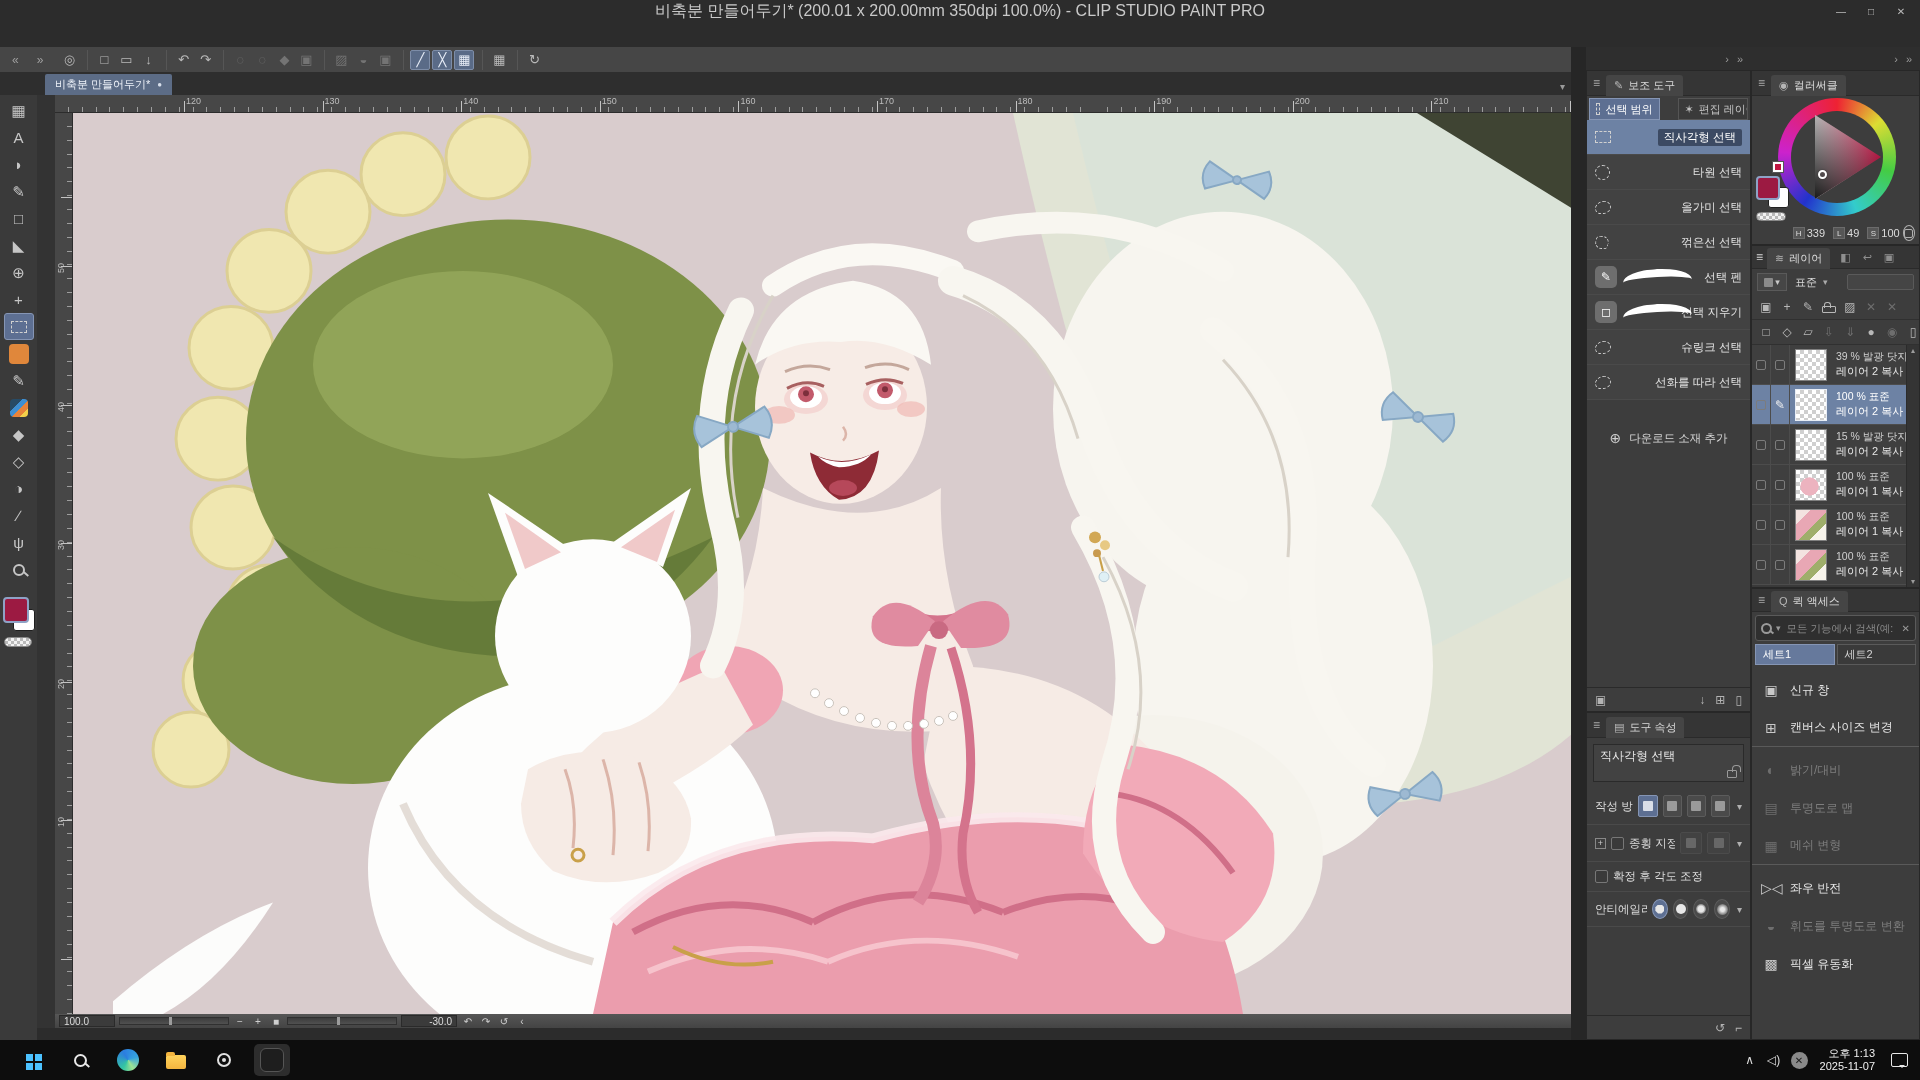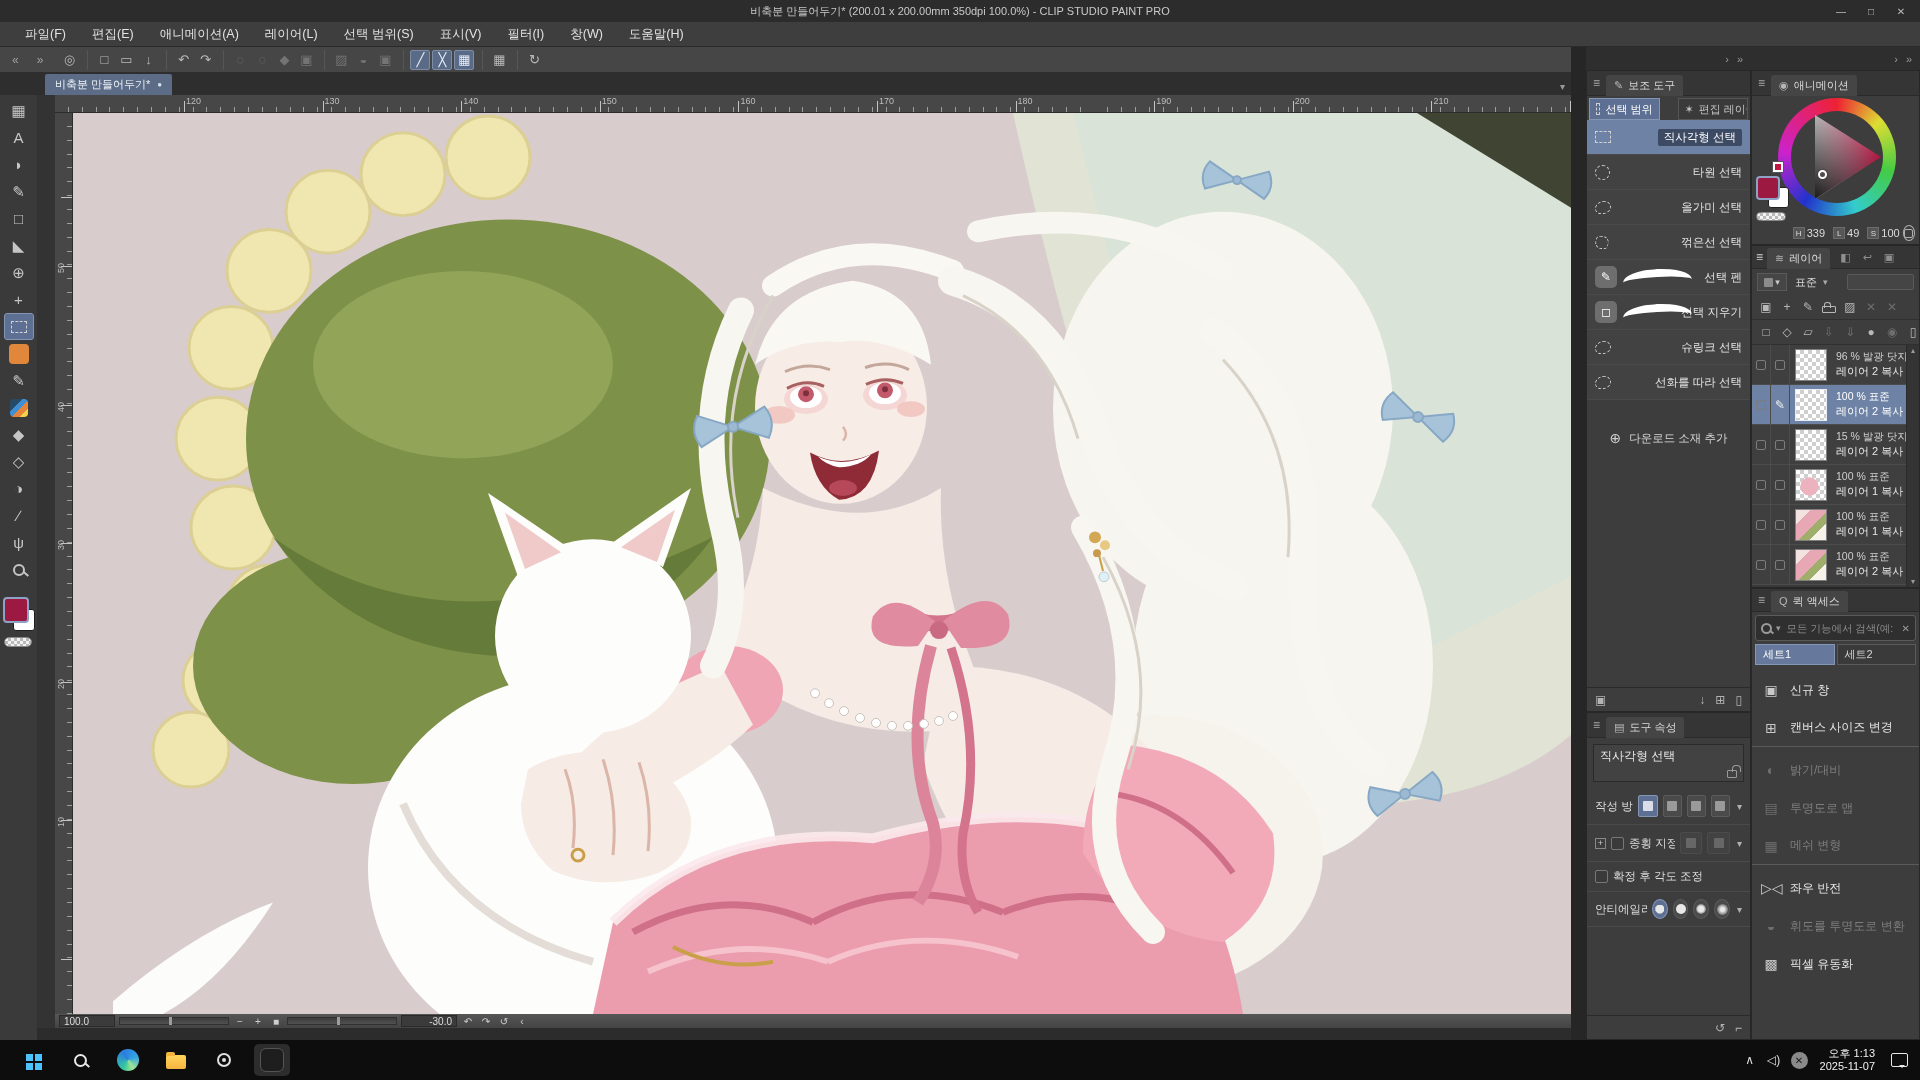--- a/index.html
+++ b/index.html
@@ -1,21 +1,21 @@
 <!DOCTYPE html>
 <html><head>
 <meta charset="utf-8">
 <style>
   html,body{margin:0;padding:0;background:#000;}
   *{box-sizing:border-box;font-family:"Liberation Sans","DejaVu Sans",sans-serif;}
   #app{position:relative;width:1920px;height:1080px;overflow:hidden;background:#2c2c2c;color:#d6d6d6;font-size:12px;}
 
   
   #titlebar{position:absolute;left:0;top:0;right:0;height:22px;background:#2c2c2c;display:flex;align-items:center;justify-content:center;}
-  .tb-title{font-size:11px;color:#c9c9c9;}
+  .tb-title{font-size:16px;color:#c9c9c9;}
   .win-ctrls{position:absolute;right:6px;top:0;height:22px;display:flex;align-items:center;gap:4px;}
   .wc{width:26px;height:18px;display:flex;align-items:center;justify-content:center;color:#bdbdbd;font-size:10px;cursor:default;}
 
   
   #menubar{position:absolute;left:0;top:22px;right:0;height:25px;background:#3e3e3e;display:flex;align-items:center;padding-left:12px;border-bottom:1px solid #2a2a2a;}
   .menu-item{padding:0 13px;font-size:12.5px;color:#e2e2e2;height:100%;display:flex;align-items:center;}
 
   
   #toolbar{position:absolute;left:0;top:47px;width:1571px;height:25px;background:#464646;display:flex;align-items:center;gap:2px;padding:0 4px;}
   .tb-chev{color:#9f9f9f;font-size:12px;padding:0 8px;}
@@ -217,31 +217,20 @@
 
   <div id="titlebar">
     <span class="tb-title">비축분 만들어두기* (200.01 x 200.00mm 350dpi 100.0%)  - CLIP STUDIO PAINT PRO</span>
     <div class="win-ctrls">
       <span class="wc ico-minimize">—</span>
         <span class="wc ico-maximize">□</span>
         <span class="wc ico-close">✕</span>
     </div>
   </div>
 
-  <div id="menubar">
-    <span class="menu-item">파일(F)</span>
-      <span class="menu-item">편집(E)</span>
-      <span class="menu-item">애니메이션(A)</span>
-      <span class="menu-item">레이어(L)</span>
-      <span class="menu-item">선택 범위(S)</span>
-      <span class="menu-item">표시(V)</span>
-      <span class="menu-item">필터(I)</span>
-      <span class="menu-item">창(W)</span>
-      <span class="menu-item">도움말(H)</span>
-  </div>
 
   <div id="toolbar">
     <span class="tb-chev ico-chevrons-left">«</span>
     <span class="tb-chev ico-chevrons-right">»</span>
     <div class="tb-group">
         <span class="tb-icon ico-clip-studio-logo">◎</span>
       </div>
     <div class="tb-group">
         <span class="tb-icon ico-new-canvas">□</span>
         <span class="tb-icon ico-open-file">▭</span>
@@ -687,21 +676,21 @@
     <div class="col-strip">
       <span class="ico-chevron-right">›</span>
       <span class="ico-chevrons-right">»</span>
     </div>
 
     <div id="colorwheel" class="panel">
       <div class="p-head">
         <span class="burger ico-menu">≡</span>
         <div class="p-tab">
           <span class="pt-ico ico-color-circle">◉</span>
-          <span>애니메이션</span>
+          <span>컬러써클</span>
         </div>
       </div>
       <div class="cw-area">
         <div class="ring">
           <span class="ring-marker"></span>
         </div>
         <svg class="cw-tri" viewBox="0 0 118 118">
           <polygon points="37,17 37,101 103,59" fill="url(#triC)"></polygon>
           <polygon points="37,17 37,101 103,59" fill="url(#triB)" opacity="0.9"></polygon>
         </svg>
@@ -786,21 +775,21 @@
               <span class="l-col c1">
                 <span class="l-chk"></span>
               </span>
               <span class="l-col c2">
                 <span class="l-chk"></span>
               </span>
               <span class="l-thumb-wrap">
                 <span class="l-thumb"></span>
               </span>
               <span class="l-text">
-                <span class="l-meta">96 % 발광 닷지</span>
+                <span class="l-meta">39 % 발광 닷지</span>
                 <span class="l-name">레이어 2 복사 2</span>
               </span>
             </div>
 
             <div class="layer-row selected editing thumb-checker">
               <span class="l-col c1">
                 <span class="l-chk"></span>
               </span>
               <span class="l-col c2"></span>
               <span class="l-thumb-wrap">

